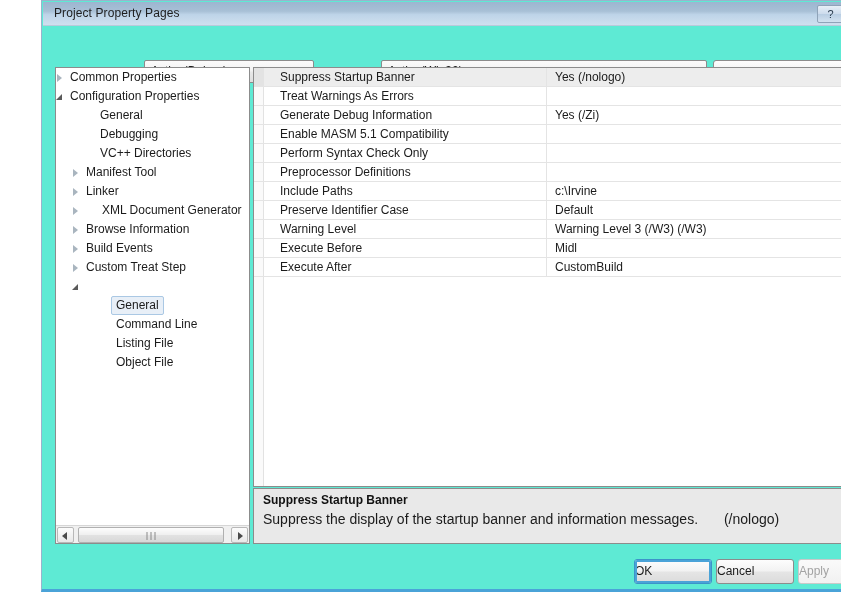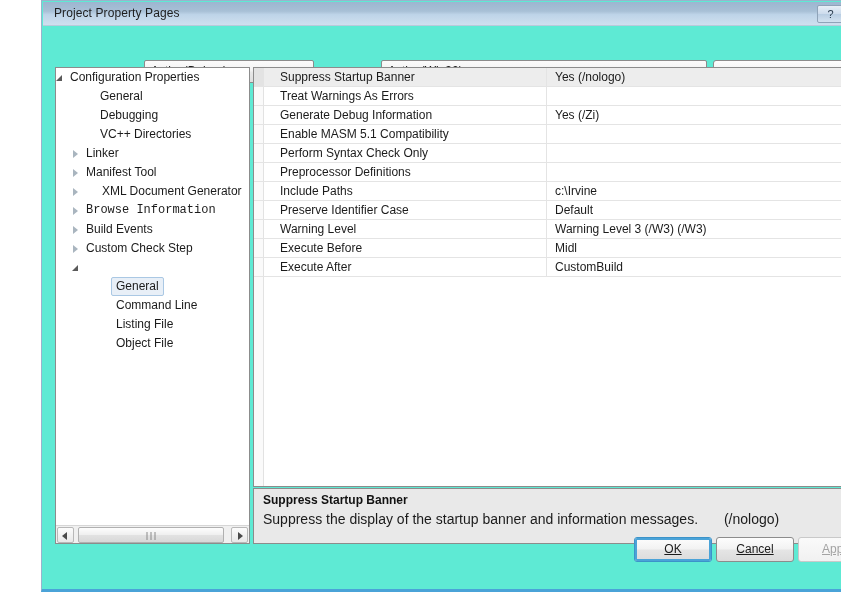--- a/index.html
+++ b/index.html
@@ -236,27 +236,26 @@
     white-space: nowrap;
   }
   #desc-body {
     position: absolute; left: 9px; top: 22px;
     font-size: 14px; color: #1b1b1b; white-space: nowrap;
   }
   #desc-switch { margin-left: 22px; }
 
   
   .btn {
-    position: absolute; top: 536px; height: 25px; width: 78px;
+    position: absolute; top: 558px; height: 25px; width: 78px;
     font-size: 12px; color: #1b1b1b;
-    text-align: center; line-height: 23px;
+    text-align: left; line-height: 23px;
     background: linear-gradient(to bottom,#fdfdfd 0%,#f2f2f2 48%,#e5e5e5 52%,#dbdbdb 100%);
     border: 1px solid #8c8c8c; border-radius: 3px;
     cursor: pointer;
-    text-decoration: underline;
   }
   #ok-btn {
     left: 592px;
     outline: 2px solid #4aa3d8;
     outline-offset: -3px;
     border: 1px solid #3c93c9;
   }
   #cancel-btn { left: 674px; }
   #apply-btn {
     left: 756px;
@@ -289,55 +288,59 @@
       <span class="cv">Active(Win32)</span>
       <span class="arrow"></span>
     </div>
 
     <div id="cfgmgr-btn">Configuration Manager...</div>
   </div>
 
   <div id="tree-panel">
     <div id="tree-scrollarea">
         <div class="tnode">
+          <span class="tw collapsed" style="left: 0px;"></span>
+          <span class="tlabel" style="left: 14px;">Common Properties</span>
+        </div>
+        <div class="tnode">
           <span class="tw expanded" style="left: 0px;"></span>
           <span class="tlabel" style="left: 14px;">Configuration Properties</span>
         </div>
         <div class="tnode">
           <span class="tlabel" style="left: 44px;">General</span>
         </div>
         <div class="tnode">
           <span class="tlabel" style="left: 44px;">Debugging</span>
         </div>
         <div class="tnode">
           <span class="tlabel" style="left: 44px;">VC++ Directories</span>
         </div>
         <div class="tnode">
           <span class="tw collapsed" style="left: 16px;"></span>
+          <span class="tlabel" style="left: 30px;">Manifest Tool</span>
+        </div>
+        <div class="tnode">
+          <span class="tw collapsed" style="left: 16px;"></span>
           <span class="tlabel" style="left: 30px;">Linker</span>
         </div>
         <div class="tnode">
           <span class="tw collapsed" style="left: 16px;"></span>
-          <span class="tlabel" style="left: 30px;">Manifest Tool</span>
-        </div>
-        <div class="tnode">
-          <span class="tw collapsed" style="left: 16px;"></span>
           <span class="tlabel" style="left: 46px;">XML Document Generator</span>
         </div>
         <div class="tnode">
           <span class="tw collapsed" style="left: 16px;"></span>
-          <span class="tlabel" style="left: 30px; font-family: Liberation Mono, monospace;">Browse Information</span>
+          <span class="tlabel" style="left: 30px;">Browse Information</span>
         </div>
         <div class="tnode">
           <span class="tw collapsed" style="left: 16px;"></span>
           <span class="tlabel" style="left: 30px; text-align: center;">Build Events</span>
         </div>
         <div class="tnode">
           <span class="tw collapsed" style="left: 16px;"></span>
-          <span class="tlabel" style="left: 30px;">Custom Check Step</span>
+          <span class="tlabel" style="left: 30px;">Custom Treat Step</span>
         </div>
         <div class="tnode">
           <span class="tw expanded" style="left: 16px;"></span>
         </div>
         <div class="tnode selected">
           <span class="tlabel" style="left: 60px;">General</span>
         </div>
         <div class="tnode">
           <span class="tlabel" style="left: 60px;">Command Line</span>
         </div>

